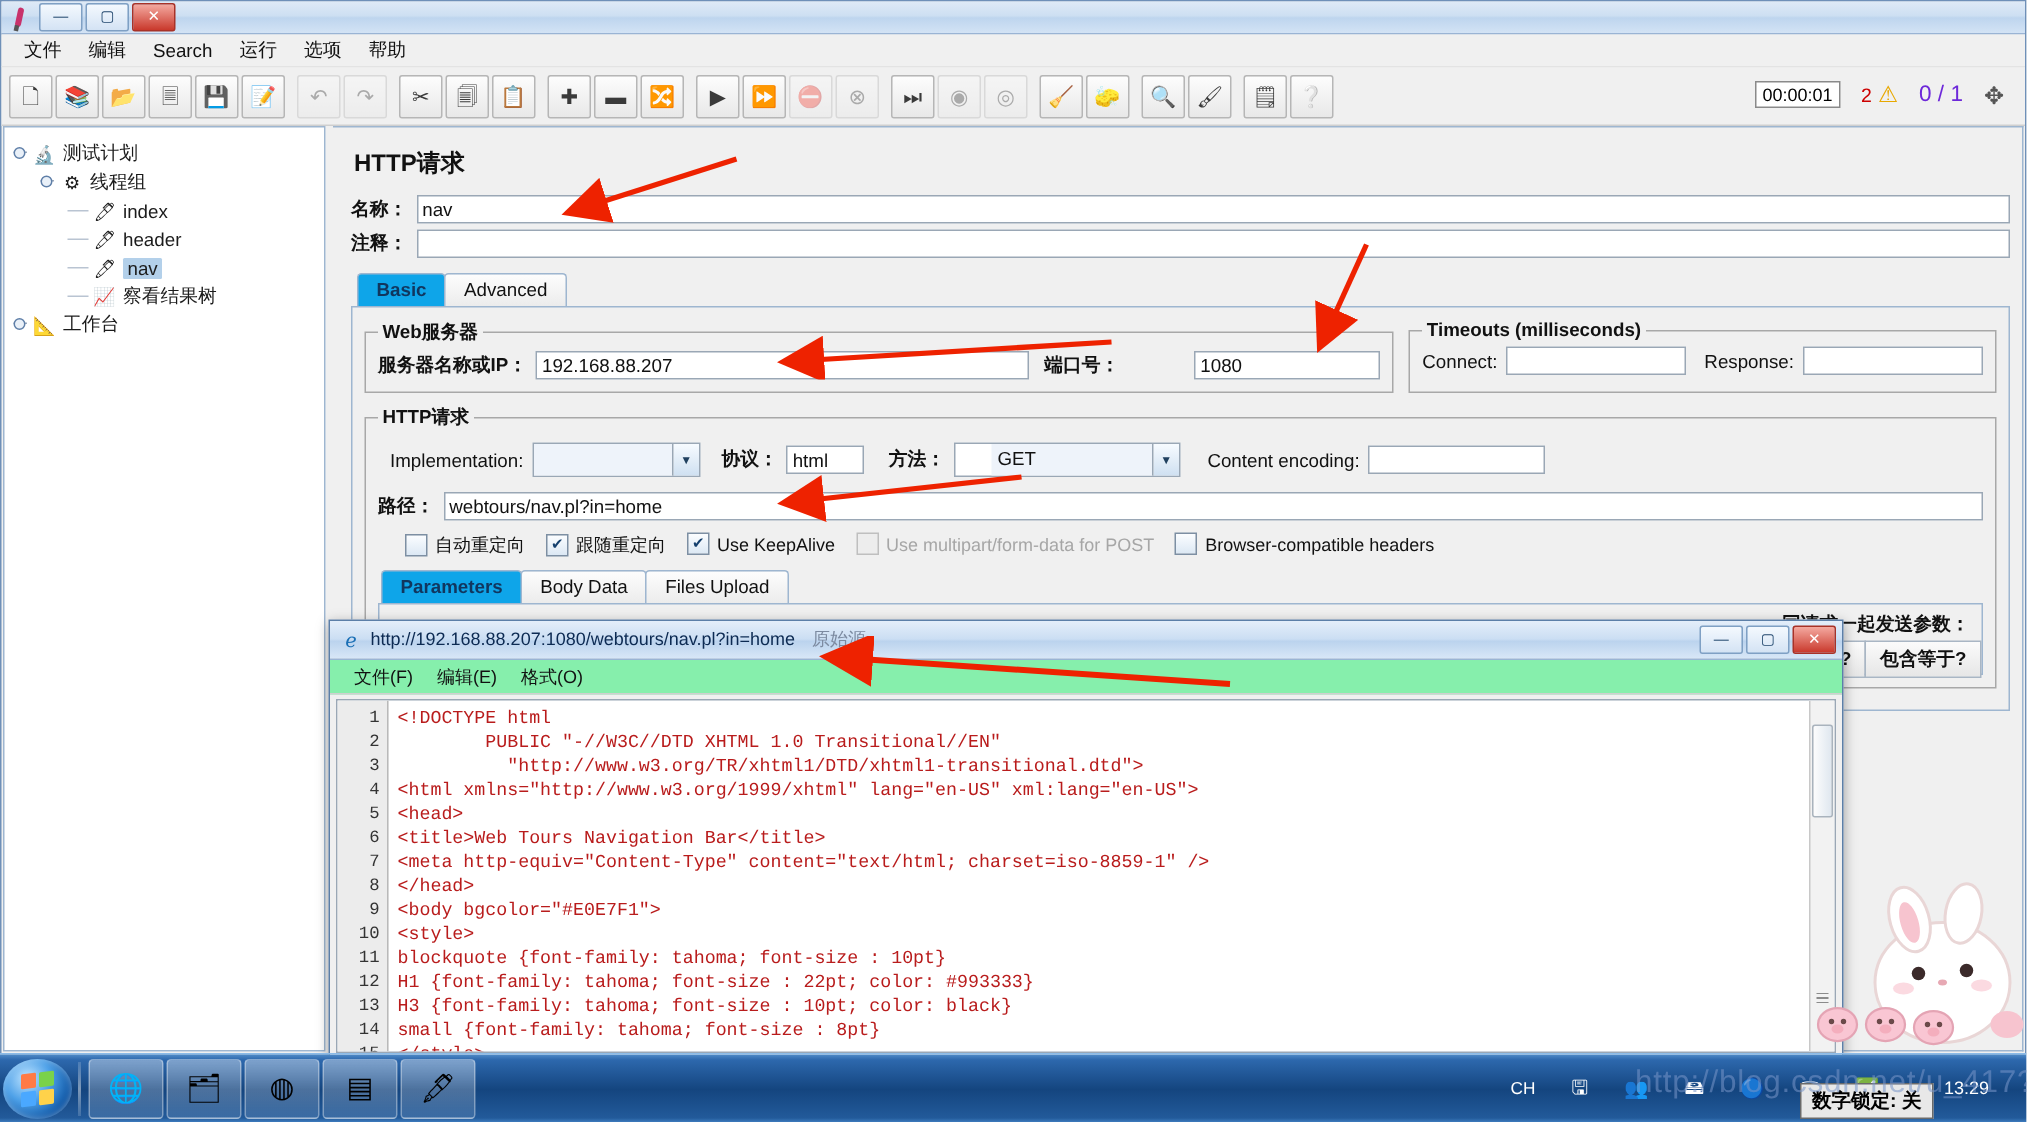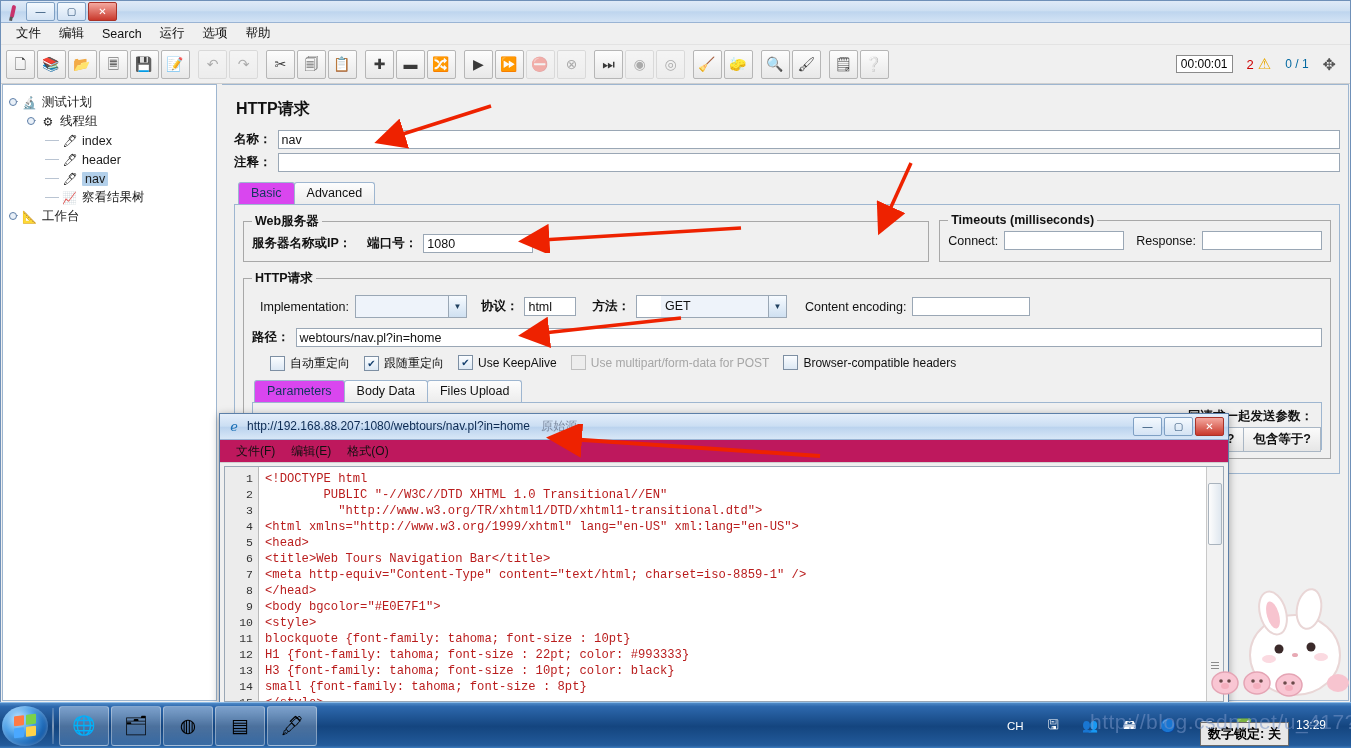--- a/index.html
+++ b/index.html
@@ -25,25 +25,25 @@
   .wbtn.close{background:linear-gradient(to bottom,#f4a9a0,#c9392c);border-color:#a83228;color:#fff;}
   .menubar{height:21px;background:#f0f0f0;display:flex;align-items:center;padding-left:6px;border-bottom:1px solid #e3e3e3;}
   .menubar .mi{padding:2px 9px;font-size:12.5px;color:#111;cursor:default;}
   .toolbar{height:38px;background:#f0f0f0;display:flex;align-items:center;padding:0 4px;
      border-bottom:1px solid #cfcfcf;position:relative;}
   .tgroup{display:flex;align-items:center;}
   .tsep{width:6px;}
   .tbtn{width:27px;height:27px;margin:0 1px;border:1px solid #b6b6b6;background:linear-gradient(to bottom,#fdfdfd,#e8e8e8);
     border-radius:2px;display:flex;align-items:center;justify-content:center;font-size:14px;line-height:1;color:#3a3a3a;}
   .tbtn.dis{opacity:.38;}
-  .tright{margin-left:auto;display:flex;align-items:center;gap:14px;padding-right:10px;}
+  .tright{margin-left:auto;display:flex;align-items:flex-start;gap:14px;padding-right:10px;}
   .timerbox{border:1px solid #8a8a8a;background:#fff;padding:1px 4px;font-size:12px;font-family:"Liberation Sans",sans-serif;color:#000;}
   .warncount{color:#cc0000;font-size:13px;}
   .warnicon{font-size:15px;color:#e8a800;}
-  .runcount{font-size:12px;color:#0369a1;}
+  .runcount{font-size:15px;color:#6d28d9;}
   
   #panes{position:absolute;left:1px;top:83px;right:1px;bottom:1px;display:flex;}
   #tree-pane{width:215px;background:#fff;border:1px solid #9eb6d0;box-sizing:border-box;position:relative;}
   .tree{padding:8px 0 0 6px;font-size:12.5px;color:#1b1b1b;}
   .tnode{display:flex;align-items:center;height:19px;white-space:nowrap;}
   .handle{width:11px;height:11px;margin-right:2px;position:relative;display:inline-block;}
   .handle:before{content:"";position:absolute;left:0;top:4px;width:9px;height:1px;background:#9aa8bb;}
   .handle:after{content:"";position:absolute;left:0;top:1px;width:6px;height:6px;border:1px solid #5f7fa8;border-radius:50%;background:#e9f0f8;}
   .dash{display:inline-block;width:14px;height:1px;background:#b9c4d2;margin-right:3px;vertical-align:middle;}
   .nicon{width:16px;height:16px;margin-right:4px;display:inline-flex;align-items:center;justify-content:center;font-size:12px;}
@@ -54,21 +54,21 @@
   h1.panel-title{font-size:16px;margin:2px 0 10px 2px;color:#111;font-weight:bold;}
   .frow{display:flex;align-items:center;margin-bottom:4px;}
   .flabel{font-weight:bold;font-size:12.5px;color:#111;margin-right:6px;white-space:nowrap;}
   .tf{border:1px solid #9aa7b5;background:#fff;height:19px;line-height:19px;font-size:12.5px;color:#111;
     padding:0 3px;box-sizing:border-box;}
   .tf.flex{flex:1;}
   
   .tabstrip{display:flex;align-items:flex-end;margin-top:10px;padding-left:4px;}
   .tab{border:1px solid #9eb6d0;border-bottom:none;padding:3px 12px 4px;font-size:12.5px;color:#111;
     background:linear-gradient(to bottom,#fdfdfd,#ececec);border-radius:3px 3px 0 0;margin-right:-1px;}
-  .tab.active{background:#d946ef;font-weight:normal;color:#11365e;}
+  .tab.active{background:#0ea5e9;font-weight:bold;color:#11365e;}
   .tabbody{border:1px solid #9eb6d0;background:#f0f0f0;padding:8px 8px 6px;}
   fieldset.grp{border:1px solid #a8a8a8;margin:0 0 8px;padding:4px 8px 8px;}
   fieldset.grp > legend{font-weight:bold;font-size:12.5px;color:#111;padding:0 3px;}
   .combo{display:inline-flex;border:1px solid #9aa7b5;background:#fff;height:21px;align-items:stretch;}
   .combo .val{padding:0 4px;line-height:21px;font-size:12.5px;min-width:50px;color:#111;background:#eef3fa;flex:1;}
   .combo .arrow{width:17px;background:linear-gradient(to bottom,#f7fbff,#cfe0f1);border-left:1px solid #9aa7b5;
     display:flex;align-items:center;justify-content:center;font-size:8px;color:#20405f;}
   .cb{display:inline-flex;align-items:center;margin-right:14px;font-size:12px;color:#111;}
   .cbbox{width:13px;height:13px;border:1px solid #7d8fa3;background:linear-gradient(to bottom,#fbfdff,#dce8f4);
     margin-right:5px;display:inline-flex;align-items:center;justify-content:center;font-size:10px;color:#15406e;}
@@ -82,21 +82,21 @@
     padding:3px 9px;font-weight:bold;font-size:12.5px;color:#111;margin-left:-1px;}
   
   .arrow-svg{position:absolute;pointer-events:none;}
   
   #src-window{position:absolute;left:219px;top:413px;width:1010px;height:294px;
     background:#f0f0f0;border:1px solid #5c7fa8;box-sizing:border-box;
     box-shadow:0 2px 8px rgba(0,0,0,.35);}
   #src-window .titlebar{height:26px;background:linear-gradient(to bottom,#e4eefa 0%,#cbdef3 48%,#bbd3ee 54%,#d8e7f7 100%);}
   .ie-icon{width:16px;height:16px;margin:0 5px 0 4px;font-size:13px;color:#1a6fb5;display:flex;align-items:center;justify-content:center;}
   #src-window .title-text{font-size:12px;color:#0c2a52;}
-  .src-menubar{height:22px;background:#be185d;display:flex;align-items:center;padding-left:8px;
+  .src-menubar{height:22px;background:#86efac;display:flex;align-items:center;padding-left:8px;
      border-bottom:1px solid #cfcfcf;}
   .src-menubar .mi{padding:2px 8px;font-size:12px;color:#111;}
   .src-body{position:absolute;left:4px;right:4px;top:52px;bottom:4px;background:#fff;
      border:1px solid #9aa7b5;display:flex;overflow:hidden;}
   .gutter{width:34px;background:#ececec;border-right:1px solid #b9b9b9;text-align:right;
      padding:4px 5px 0 0;box-sizing:border-box;font-family:"Liberation Mono","DejaVu Sans Mono",monospace;
      font-size:11.5px;color:#333;}
   .gutter div{height:16px;line-height:16px;}
   .code{flex:1;padding:4px 0 0 6px;font-family:"Liberation Mono","DejaVu Sans Mono",monospace;
      font-size:12.2px;color:#b91c1c;white-space:pre;overflow:hidden;}
@@ -282,22 +282,23 @@
         <div class="tab">Advanced</div>
       </div>
 
       <div class="tabbody">
 
         <div style="display:flex;gap:10px;align-items:stretch;">
           <fieldset class="grp" style="flex:1;">
             <legend>Web服务器</legend>
             <div class="frow" style="margin:0;">
               <span class="flabel">服务器名称或IP：</span>
+              <span class="tf" style="flex:1;">192.168.88.207</span>
               <span class="flabel" style="margin-left:10px;">端口号：</span>
-              <span class="tf" style="width:110px;">1080</span>
+              <span class="tf" style="width:124px;margin-left:44px;">1080</span>
             </div>
           </fieldset>
 
           <fieldset class="grp" style="width:370px;">
             <legend>Timeouts (milliseconds)</legend>
             <div class="frow" style="margin:0;">
               <span class="flabel" style="font-weight:normal;">Connect:</span>
               <span class="tf" style="width:120px;"></span>
               <span class="flabel" style="font-weight:normal;margin-left:12px;">Response:</span>
               <span class="tf" style="width:120px;"></span>

